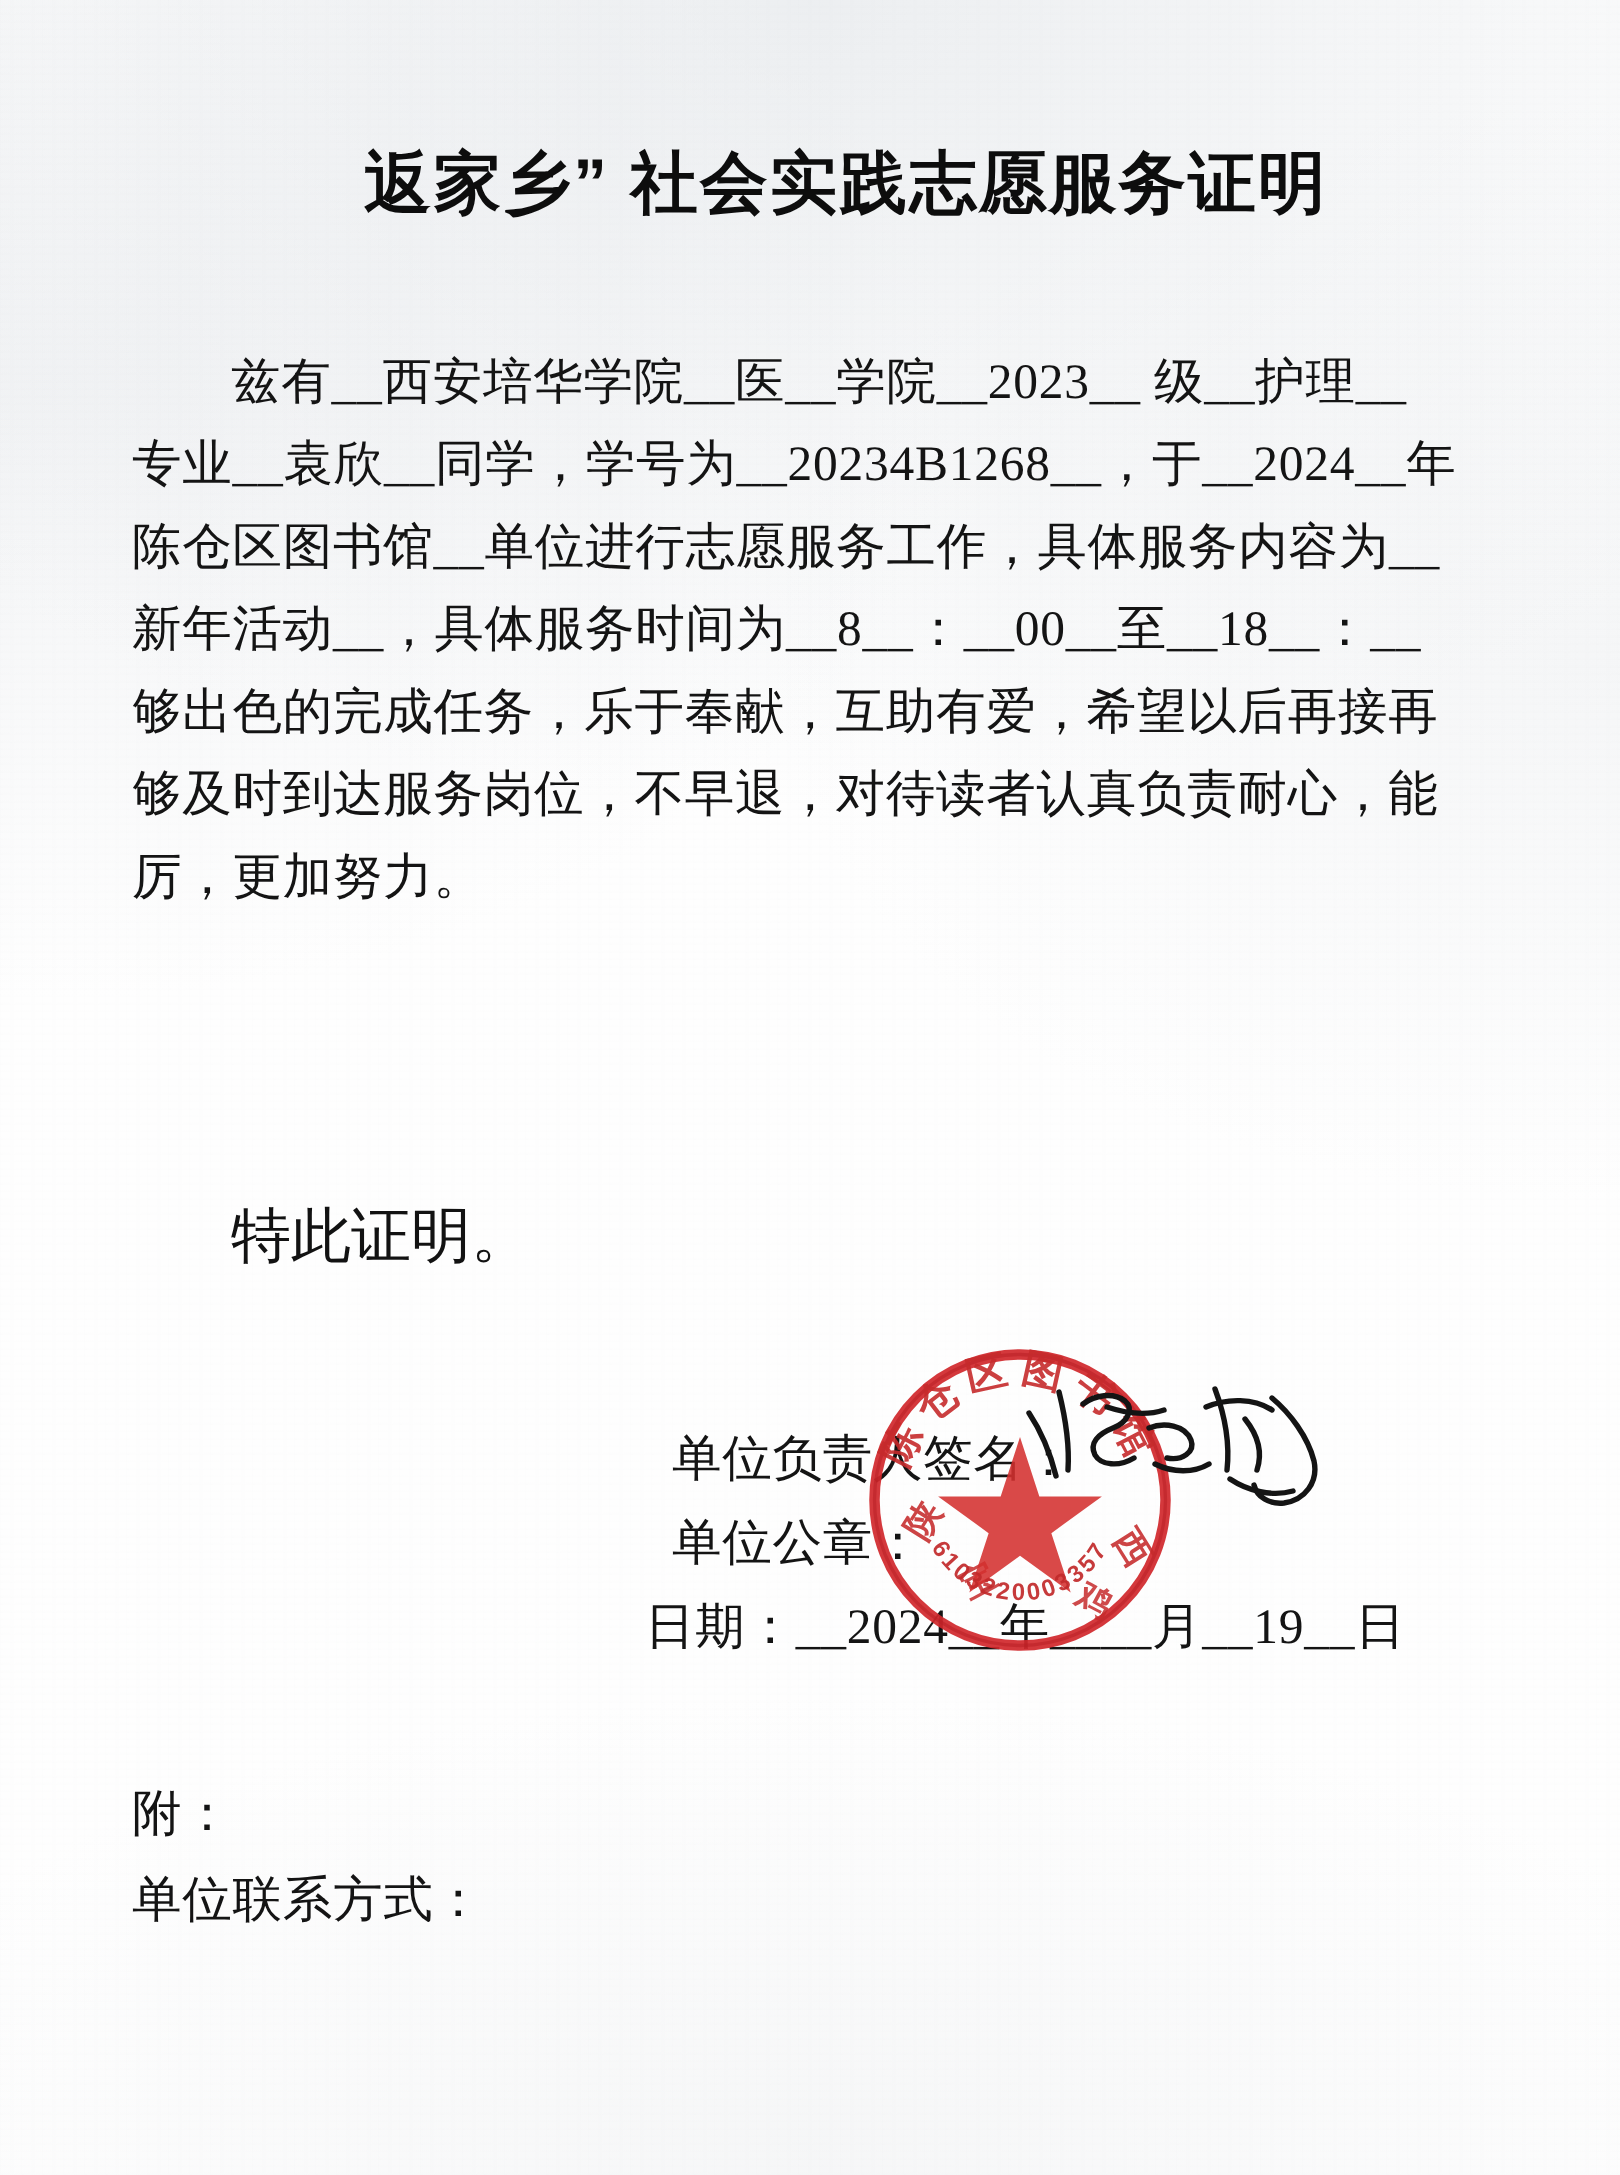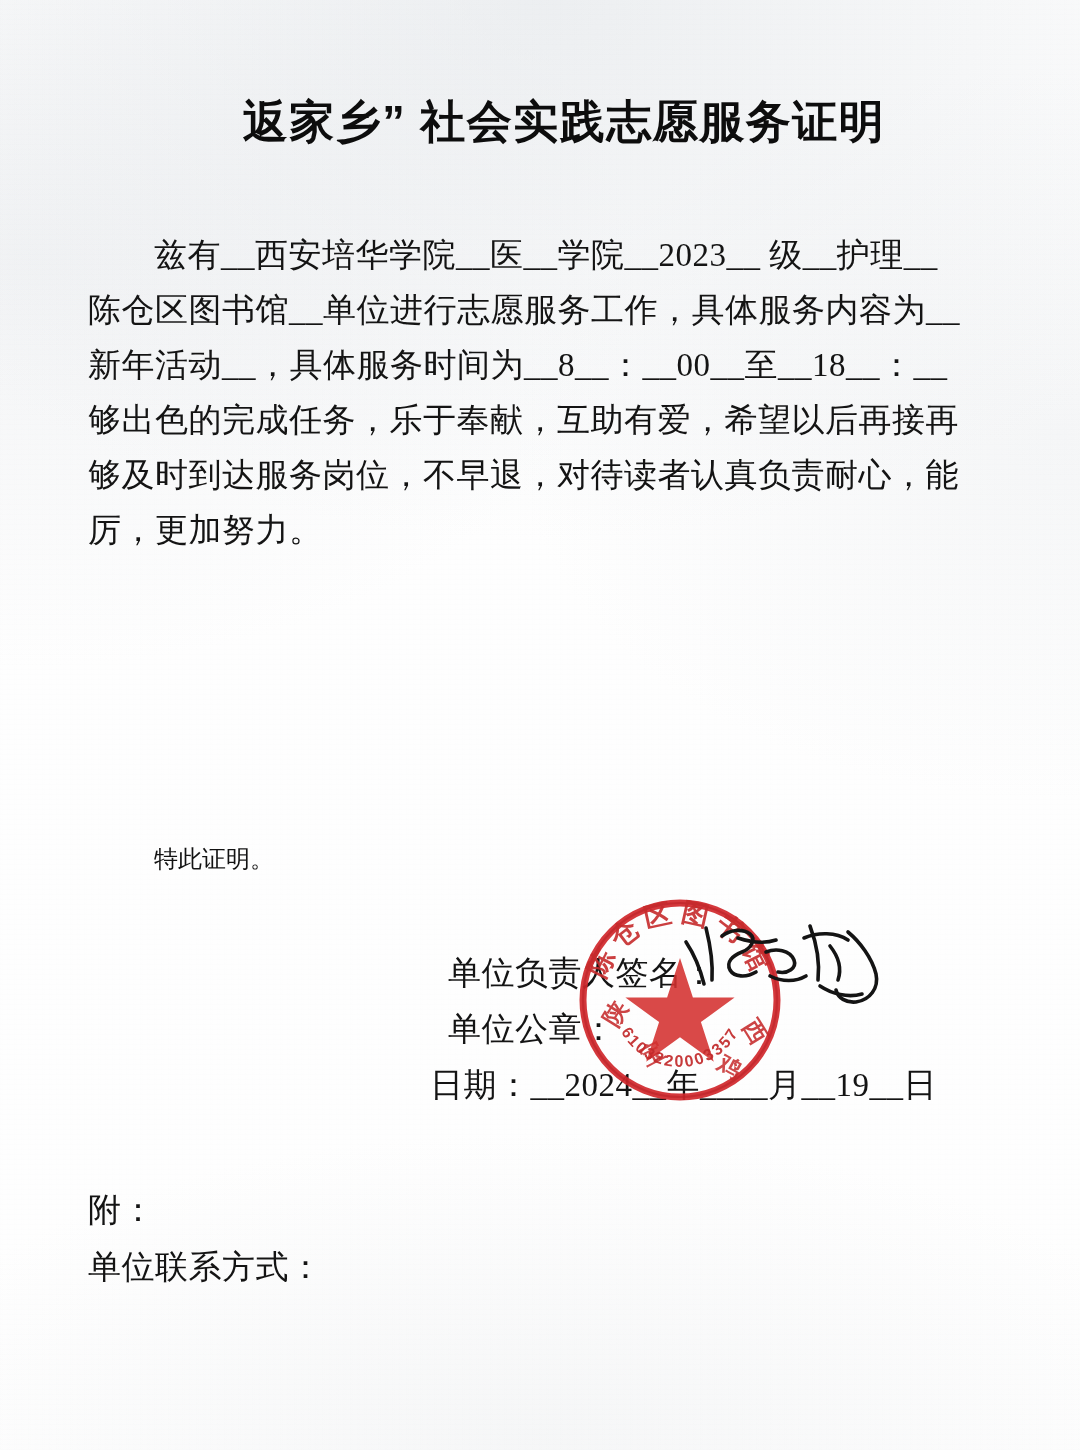--- a/index.html
+++ b/index.html
@@ -61,23 +61,23 @@
     letter-spacing: 0.5px;
     white-space: pre;
     color: #141414;
     font-family: Liberation Serif, serif;
   }
   .body-line.indent { text-indent: 66px; }
 
   
   .closing {
     position: absolute;
-    top: 832px;
+    top: 796px;
     left: 88px;
-    font-size: 24px;
+    font-size: 40px;
     line-height: 55px;
     text-indent: 66px;
     white-space: pre;
     width: 500px;
     font-family: Liberation Serif, serif;
   }
 
   
   .sign-block {
     position: absolute;
@@ -138,20 +138,21 @@
 </head>
 <body>
 
 <div class="page">
   <div class="grain"></div>
 
   <div class="doc-title">返家乡” 社会实践志愿服务证明</div>
 
   <div class="body-block">
     <div class="body-line indent">兹有__西安培华学院__医__学院__2023__ 级__护理__</div>
+    <div class="body-line">专业__袁欣__同学，学号为__20234B1268__，于__2024__年</div>
     <div class="body-line">陈仓区图书馆__单位进行志愿服务工作，具体服务内容为__</div>
     <div class="body-line">新年活动__，具体服务时间为__8__：__00__至__18__：__</div>
     <div class="body-line">够出色的完成任务，乐于奉献，互助有爱，希望以后再接再</div>
     <div class="body-line">够及时到达服务岗位，不早退，对待读者认真负责耐心，能</div>
     <div class="body-line">厉，更加努力。</div>
   </div>
 
   <div class="closing">特此证明。</div>
 
   <div class="sign-block">

